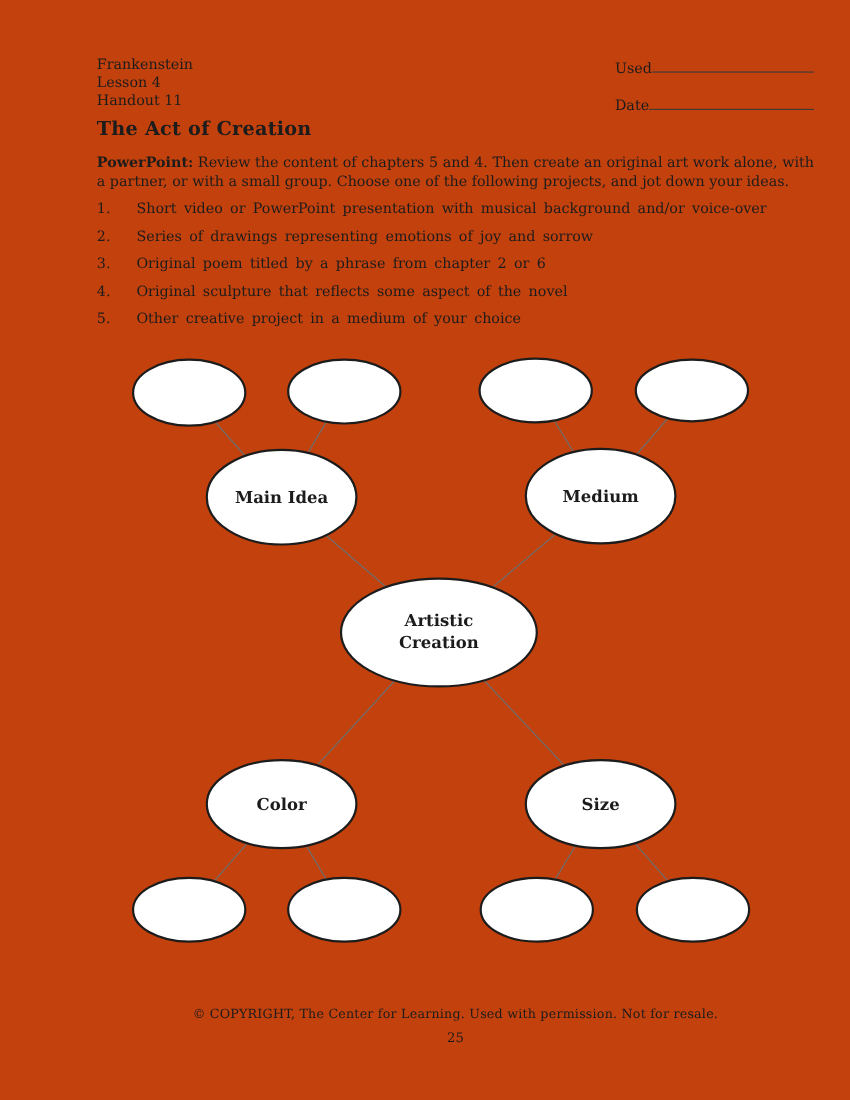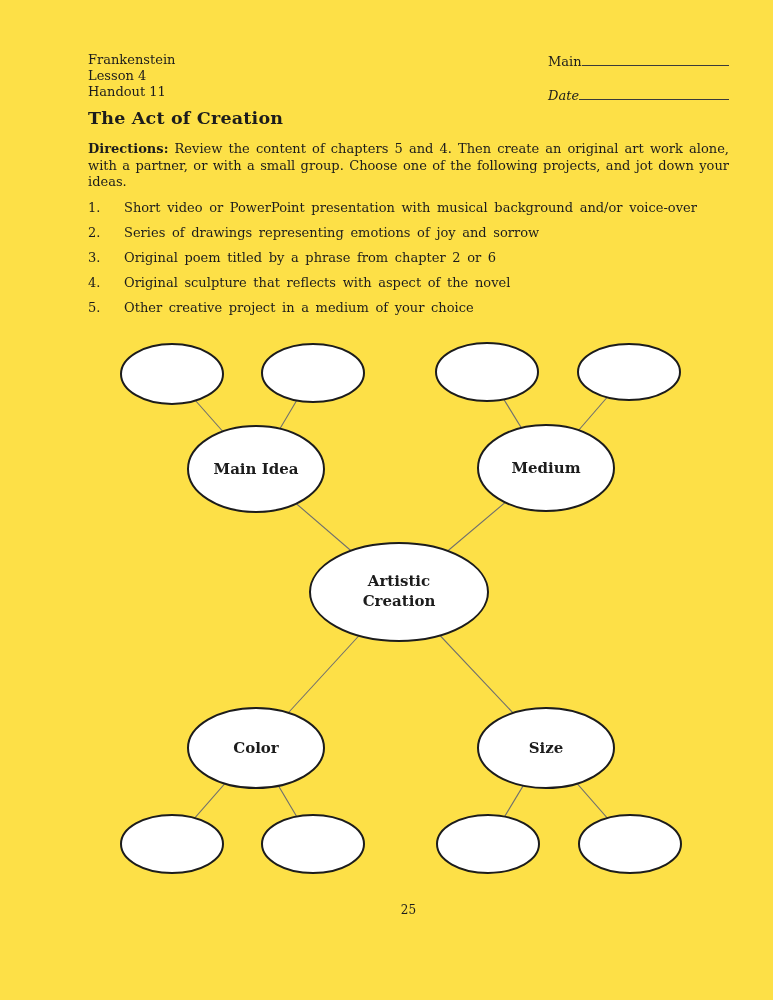--- a/index.html
+++ b/index.html
@@ -2,31 +2,31 @@
 <html><head>
 <meta charset="utf-8">
 <style>
   * { box-sizing: border-box; }
   html, body { margin: 0; padding: 0; background: #ffffff; }
   .page {
     position: relative;
     width: 773px;
     height: 1000px;
     margin: 0 auto;
-    background: #fde047;
+    background: #c2410c;
     font-family: "DejaVu Serif", "Liberation Serif", serif;
     color: #1c1c1c;
-    padding: 52px 44px 0 88px;
+    padding: 52px 33px 0 88px;
     overflow: hidden;
   }
   .header { display: flex; justify-content: space-between; font-size: 13px; }
   .header-left div { line-height: 16px; }
   .header-right { width: 181px; }
   .field-row { display: flex; align-items: baseline; height: 16px; }
-  .field-row + .field-row { margin-top: 18px; font-style: italic; }
+  .field-row + .field-row { margin-top: 18px; }
   .field-line { flex: 1; border-bottom: 1px solid #3a3a3a; height: 14px; }
   .title {
     text-align: left;
     font-weight: bold;
     font-size: 17.5px;
     margin-top: 6px;
     letter-spacing: 0.2px;
   }
   .directions {
     margin-top: 13px;
@@ -59,50 +59,50 @@
 <div class="page">
 
   <div class="header">
     <div class="header-left">
       <div>Frankenstein</div>
       <div>Lesson 4</div>
       <div>Handout 11</div>
     </div>
     <div class="header-right">
       <div class="field-row">
-        <span>Main</span>
+        <span>Used</span>
         <span class="field-line"></span>
       </div>
       <div class="field-row">
         <span>Date</span>
         <span class="field-line"></span>
       </div>
     </div>
   </div>
 
   <div class="title">The Act of Creation</div>
 
-  <div class="directions"><span class="dir-label">Directions:</span><span> Review the content of chapters 5 and 4. Then create an original art work alone, with a partner, or with a small group. Choose one of the following projects, and jot down your ideas.</span></div>
+  <div class="directions"><span class="dir-label">PowerPoint:</span><span> Review the content of chapters 5 and 4. Then create an original art work alone, with a partner, or with a small group. Choose one of the following projects, and jot down your ideas.</span></div>
 
   <div class="projects">
     <div class="project">
       <span class="project-num">1.</span>
       <span class="project-text">Short video or PowerPoint presentation with musical background and/or voice-over</span>
     </div>
     <div class="project">
       <span class="project-num">2.</span>
       <span class="project-text">Series of drawings representing emotions of joy and sorrow</span>
     </div>
     <div class="project">
       <span class="project-num">3.</span>
       <span class="project-text">Original poem titled by a phrase from chapter 2 or 6</span>
     </div>
     <div class="project">
       <span class="project-num">4.</span>
-      <span class="project-text">Original sculpture that reflects with aspect of the novel</span>
+      <span class="project-text">Original sculpture that reflects some aspect of the novel</span>
     </div>
     <div class="project">
       <span class="project-num">5.</span>
       <span class="project-text">Other creative project in a medium of your choice</span>
     </div>
   </div>
 
   <svg class="diagram-svg" width="773" height="565" viewBox="0 0 773 565" xmlns="http://www.w3.org/2000/svg">
     <g stroke="#6e6e6e" stroke-width="1.1">
       <line x1="172" y1="44" x2="256" y2="139"></line>
@@ -136,15 +136,16 @@
     <g fill="#1c1c1c" text-anchor="middle">
       <text class="diagram-label" x="256" y="144">Main Idea</text>
       <text class="diagram-label" x="546" y="143">Medium</text>
       <text class="diagram-label" x="399" y="256">Artistic</text>
       <text class="diagram-label" x="399" y="276">Creation</text>
       <text class="diagram-label" x="256" y="423">Color</text>
       <text class="diagram-label" x="546" y="423">Size</text>
     </g>
   </svg>
 
+  <div class="footer-copyright">© COPYRIGHT, The Center for Learning. Used with permission. Not for resale.</div>
   <div class="footer-pagenum">25</div>
 
 </div>
 
 </body></html>

